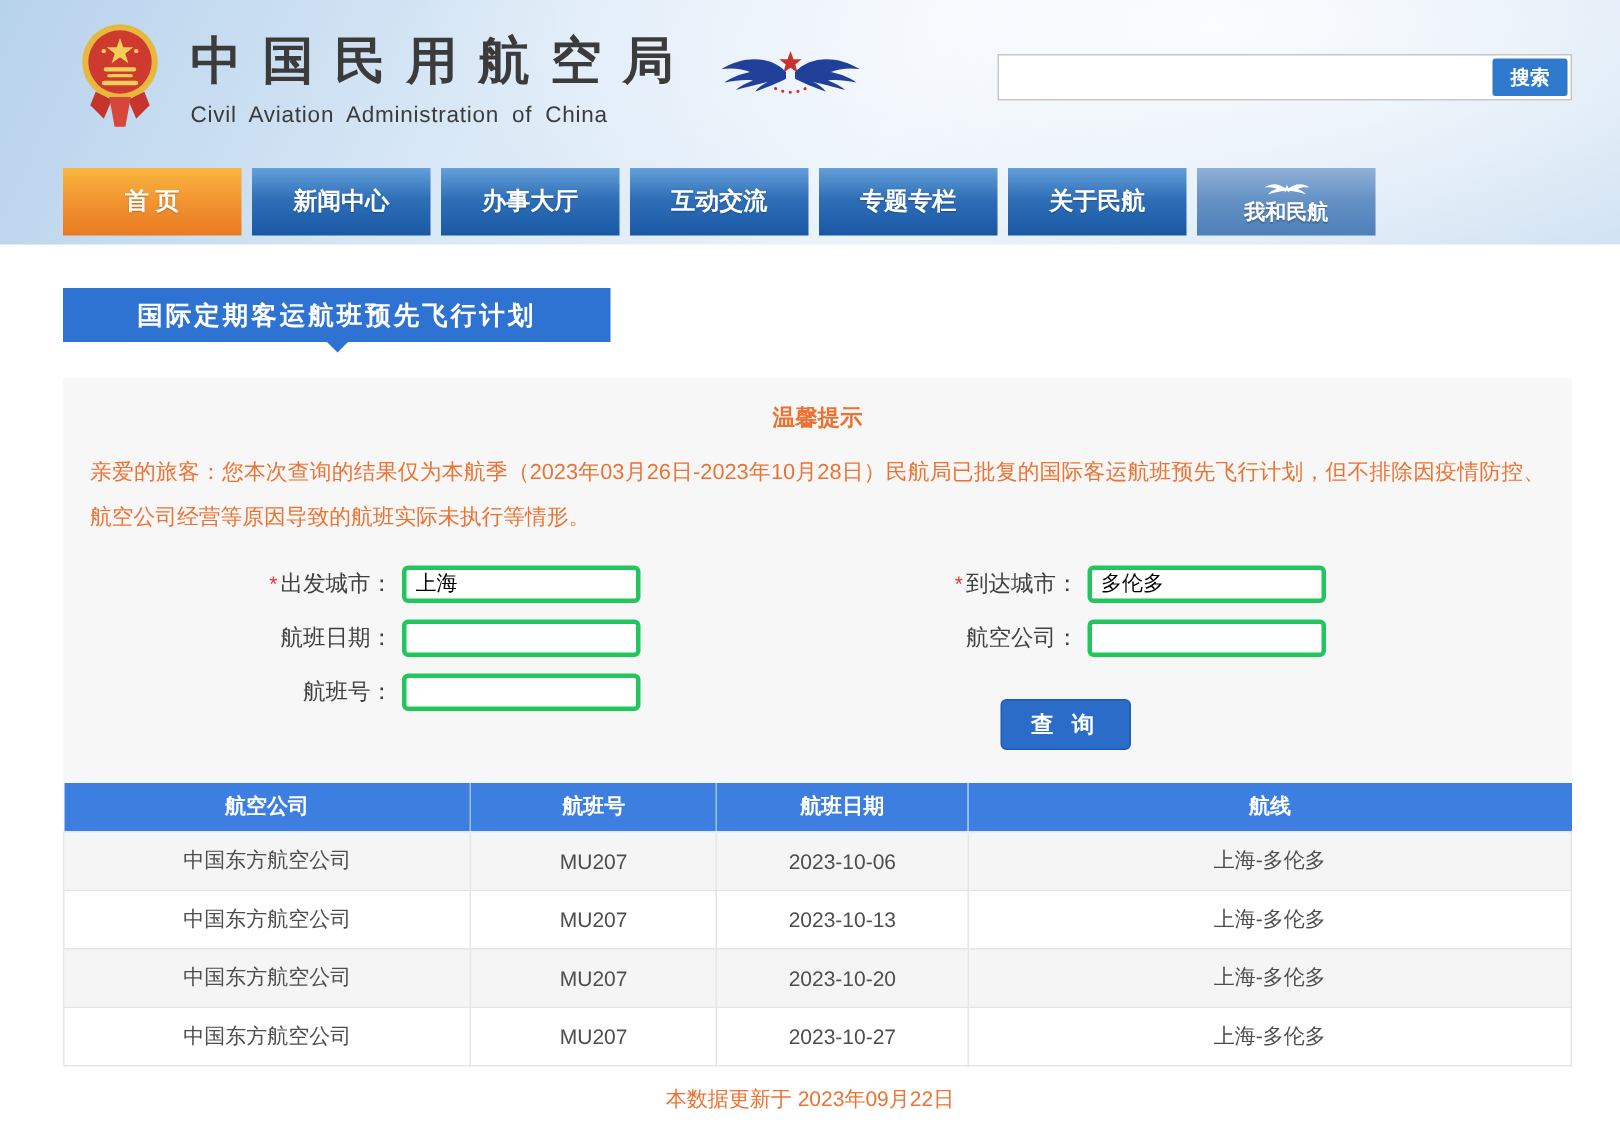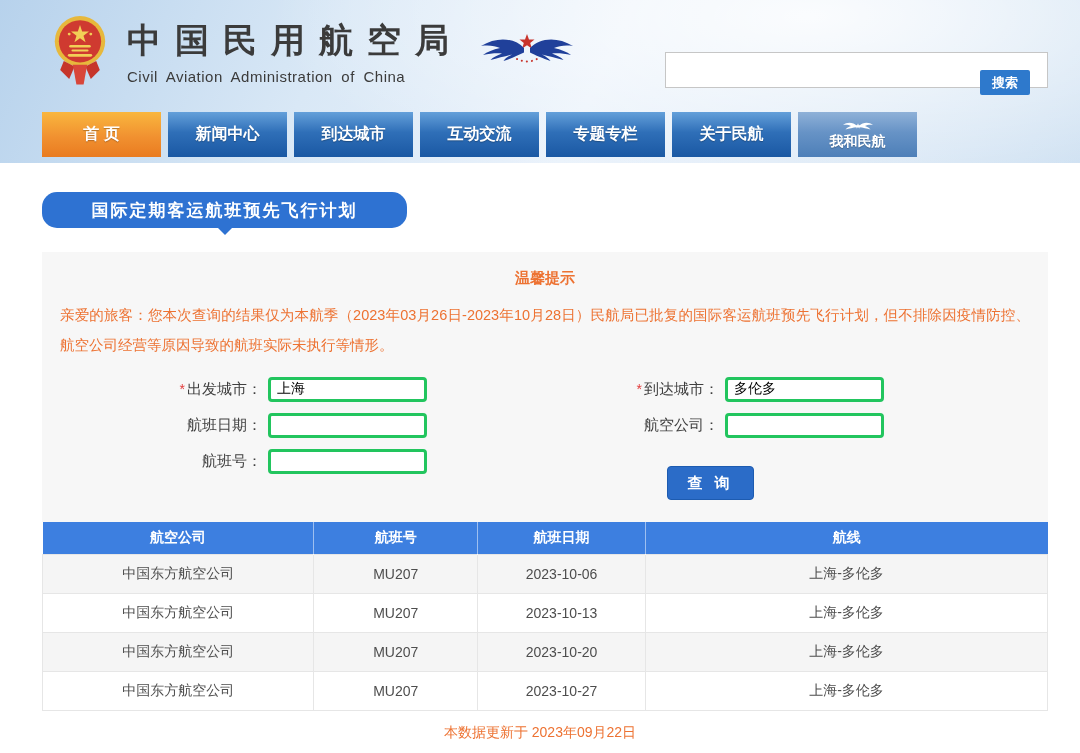--- a/index.html
+++ b/index.html
@@ -11,42 +11,42 @@
     background:
       radial-gradient(ellipse 900px 300px at 75% 10%, rgba(255,255,255,.85), rgba(255,255,255,0) 60%),
       linear-gradient(115deg, #b7d2ec 0%, #d9e8f6 30%, #eaf2fb 55%, #cfe1f2 100%); }
   .brand { position:absolute; left:53px; top:12px; display:flex; align-items:flex-start; }
   .emblem { width:54px; height:78px; margin-top:2px; }
   .titles { margin-left:20px; padding-top:6px; }
   .title-cn { font-size:34px; font-weight:700; color:#3b3b3b; letter-spacing:14px; white-space:nowrap; }
   .title-en { font-size:15px; font-weight:400; color:#3b3b3b; letter-spacing:.5px; word-spacing:4px; margin-top:4px; white-space:nowrap; }
   .wings { margin:16px 0 0 14px; }
 
-  .search-box { position:absolute; left:665px; top:52px; width:383px; height:31px;
-    background:#fff; border:1px solid #c6c6c6; display:flex; align-items:flex-start; padding:17px; }
+  .search-box { position:absolute; left:665px; top:36px; width:383px; height:31px;
+    background:#fff; border:1px solid #c6c6c6; display:flex; align-items:flex-end; padding:2px; }
   .search-input { flex:1; height:100%; border:none; outline:none; font-size:14px; padding:0 6px; background:transparent; }
   .search-btn { width:50px; height:25px; background:#2e79cc; color:#fff; border:none;
     font-size:13px; font-weight:700; border-radius:2px; cursor:pointer; }
 
   
   .nav { position:absolute; left:42px; bottom:6px; display:flex; gap:7px; }
   .nav-tab { width:119px; height:45px; display:flex; align-items:center; justify-content:center;
     color:#fff; font-size:16px; font-weight:600; cursor:pointer;
     background:linear-gradient(180deg,#64a0da 0%, #2f6fb8 45%, #1a58a3 100%);
     text-shadow:0 1px 1px rgba(0,0,0,.25); }
   .nav-tab.active { background:linear-gradient(180deg,#f9b63e 0%, #f19130 55%, #e97b20 100%); }
   .nav-tab.special { flex-direction:column; gap:1px; padding-top:3px;
     background:linear-gradient(180deg,#8fb1d8 0%, #6793c6 45%, #4d7fb8 100%); }
   .nav-tab.special .tab-label { font-size:14px; }
   .tab-wings-icon { width:30px; height:11px; display:block; }
 
   
   .banner { position:relative; margin:29px 0 16px 42px; width:365px; height:36px;
     background:#2e72d2; color:#fff; font-size:17px; font-weight:700; letter-spacing:2px;
-    display:flex; align-items:center; justify-content:center;border-radius:15px; }
+    display:flex; align-items:center; justify-content:center; }
   .banner:after { content:""; position:absolute; left:50%; bottom:-7px; margin-left:-8px;
     border-left:8px solid transparent; border-right:8px solid transparent; border-top:8px solid #2e72d2; }
 
   
   .panel { margin:24px 0 0 42px; width:1006px; background:#f7f7f7; padding:17px 18px 22px 18px; }
   .notice-title { text-align:center; color:#ed7232; font-size:15px; font-weight:700; }
   .notice-body { margin-top:12px; color:#ed7232; font-size:14.5px; line-height:30px; text-align:justify; }
 
   .form-area { display:flex; margin-top:16px; }
   .form-col { width:50%; }
@@ -102,21 +102,21 @@
   </div>
 
   <div class="search-box">
     <input class="search-input" type="text" value="" style="">
     <button class="search-btn">搜索</button>
   </div>
 
   <div class="nav">
     <div class="nav-tab active">首 页</div>
     <div class="nav-tab">新闻中心</div>
-    <div class="nav-tab">到达城市</div>
+    <div class="nav-tab">办事大厅</div>
     <div class="nav-tab">互动交流</div>
     <div class="nav-tab">专题专栏</div>
     <div class="nav-tab">关于民航</div>
     <div class="nav-tab special">
       <svg class="tab-wings-icon" viewBox="0 0 30 11">
         <path fill="#ffffff" d="M14 5 C10 1 4 1 0 4 C3.5 3.6 6 4 8 5 C5.5 5.8 3.5 7 2.5 8.5 C6 7.5 10 6.5 14 6.2 Z"></path>
         <path fill="#ffffff" d="M16 5 C20 1 26 1 30 4 C26.5 3.6 24 4 22 5 C24.5 5.8 26.5 7 27.5 8.5 C24 7.5 20 6.5 16 6.2 Z"></path>
         <polygon fill="#ffffff" points="15,2.2 15.8,4.2 17.8,4.2 16.2,5.4 16.8,7.4 15,6.2 13.2,7.4 13.8,5.4 12.2,4.2 14.2,4.2"></polygon>
       </svg>
       <span class="tab-label">我和民航</span>

